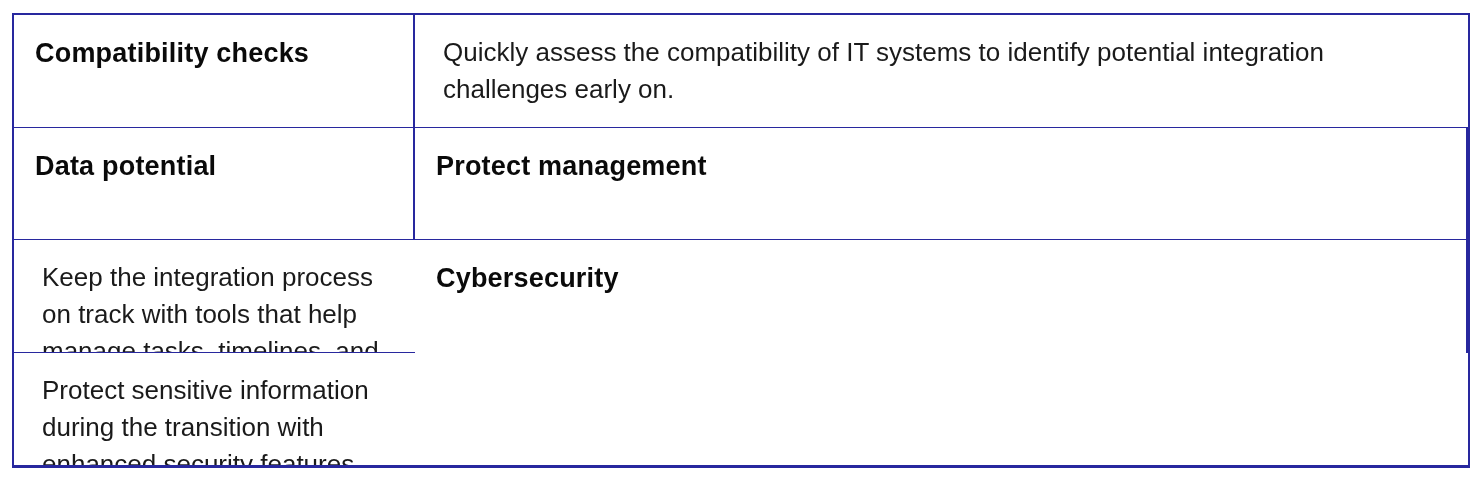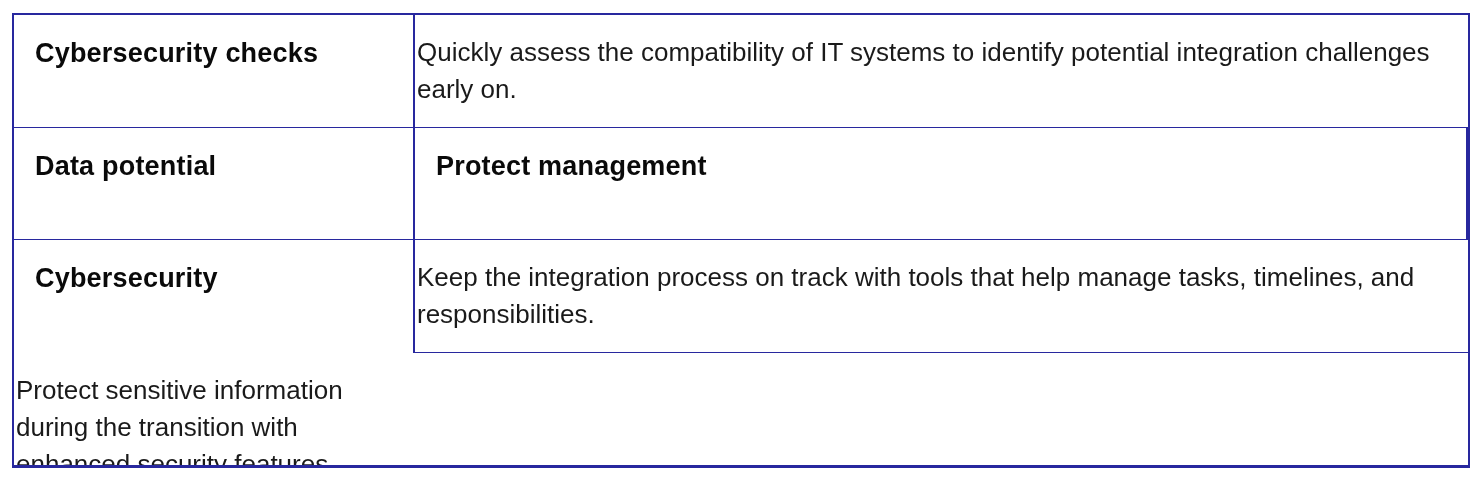--- a/index.html
+++ b/index.html
@@ -35,54 +35,54 @@
     border-right: 2px solid var(--border-color, #28289e);
     padding-left: 21px;
     padding-right: 12px;
     font-weight: 700;
     font-size: 27px;
     line-height: 38px;
     letter-spacing: 0.2px;
     color: #0a0a0a;
   }
   .desc-cell {
-    padding-left: 2px;
+    padding-left: 28px;
     padding-right: 28px;
     font-weight: 400;
     font-size: 26px;
     line-height: 37px;
     color: #1a1a1a;
   }
   .row-divider {
     border-bottom: 1px solid var(--border-color, #28289e);
   }
 </style>
 </head>
 <body>
 
 <div class="feature-table">
 
   <div class="cell term-cell row-divider">
-    <span>Cybersecurity checks</span>
+    <span>Compatibility checks</span>
   </div>
   <div class="cell desc-cell row-divider">
     <span>Quickly assess the compatibility of IT systems to identify potential integration challenges early on.</span>
   </div>
 
   <div class="cell term-cell row-divider">
     <span>Data potential</span>
   </div>
 
   <div class="cell term-cell row-divider">
     <span>Protect management</span>
   </div>
+  <div class="cell desc-cell row-divider">
+    <span>Keep the integration process on track with tools that help manage tasks, timelines, and responsibilities.</span>
+  </div>
+
   <div class="cell term-cell">
     <span>Cybersecurity</span>
-  </div>
-
-  <div class="cell desc-cell row-divider">
-    <span>Keep the integration process on track with tools that help manage tasks, timelines, and responsibilities.</span>
   </div>
   <div class="cell desc-cell">
     <span>Protect sensitive information during the transition with enhanced security features.</span>
   </div>
 
 </div>
 
 </body></html>

